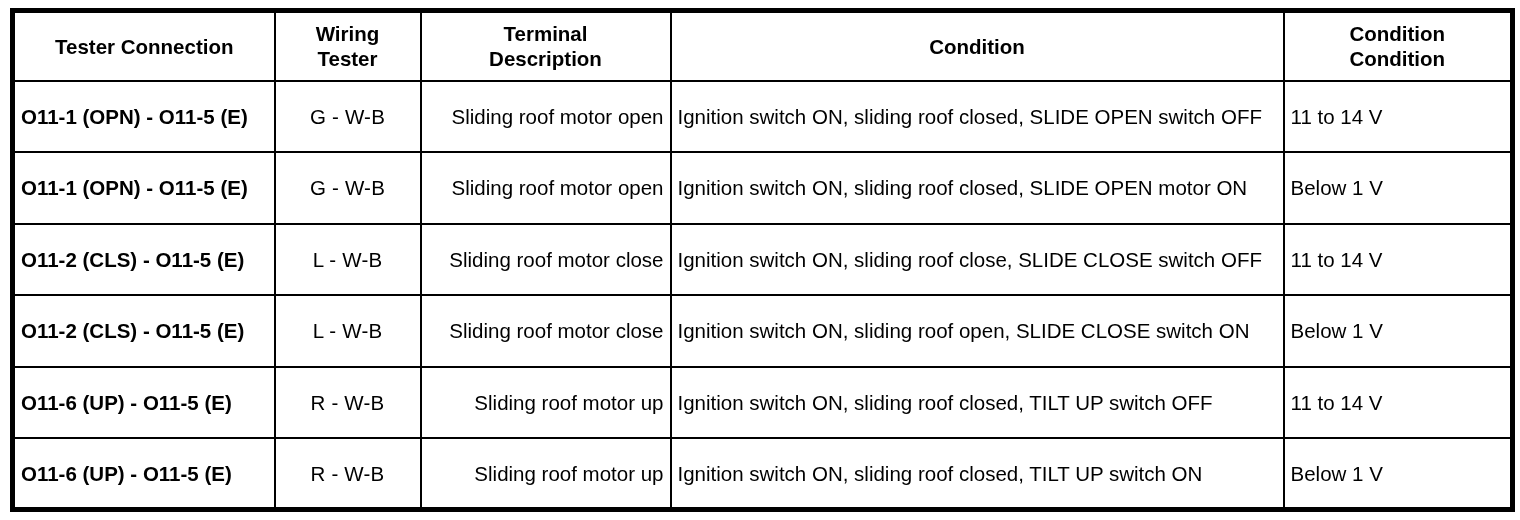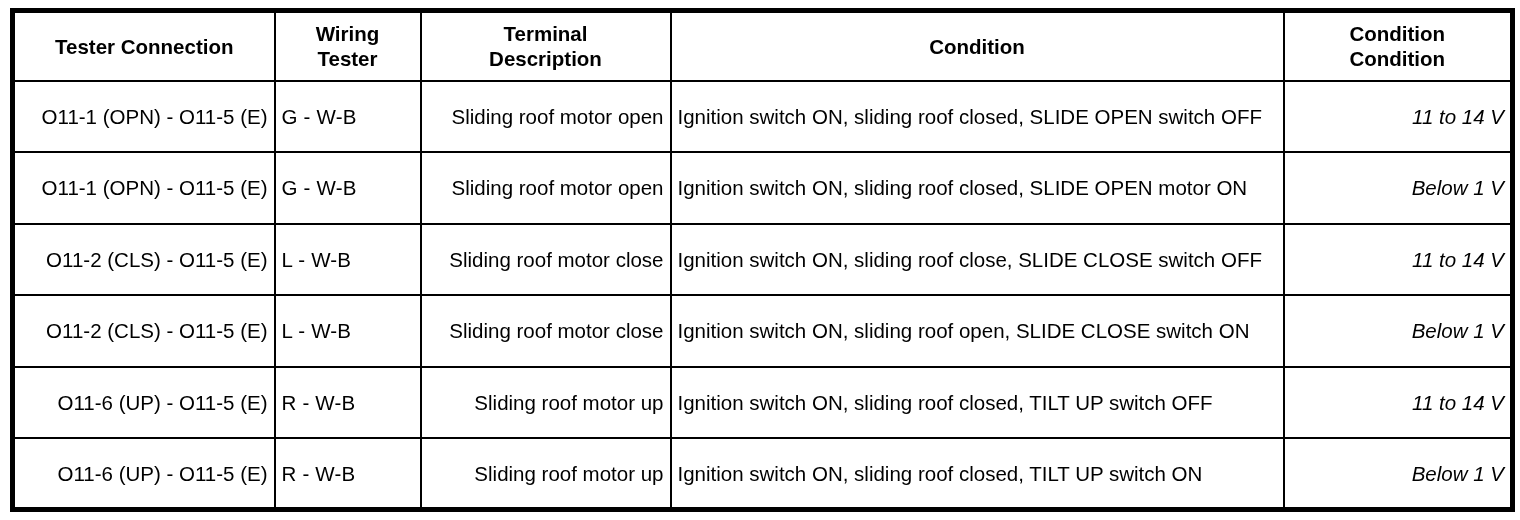--- a/index.html
+++ b/index.html
@@ -47,43 +47,44 @@
   
   col.c-tester    { width: 262px; }
   col.c-wiring    { width: 146px; }
   col.c-terminal  { width: 250px; }
   col.c-condition { width: 613px; }
   col.c-spec      { width: 229px; }
 
   tbody tr { height: 71.5px; }
 
   td.cell-tester {
-    text-align: right;
+    text-align: left;
     font-size: 20px;
     padding: 2px 4px;
+    font-weight: bold;
   }
   td.cell-wiring {
+    text-align: center;
     font-size: 20px;
     letter-spacing: 0.2px;
   }
   td.cell-terminal {
     text-align: right;
     font-size: 20.5px;
     padding-left: 7px;
   }
   td.cell-condition {
     text-align: left;
     font-size: 20.5px;
     padding-left: 7px;
     padding-right: 2px;
   }
   td.cell-spec {
-    text-align: right;
+    text-align: left;
     font-size: 20px;
-    font-style: italic;
   }
   .nowrapline { white-space: nowrap; }
 </style>
 </head>
 <body>
 
 <div class="sheet">
   <table class="spec-table">
     <colgroup>
       <col class="c-tester">

